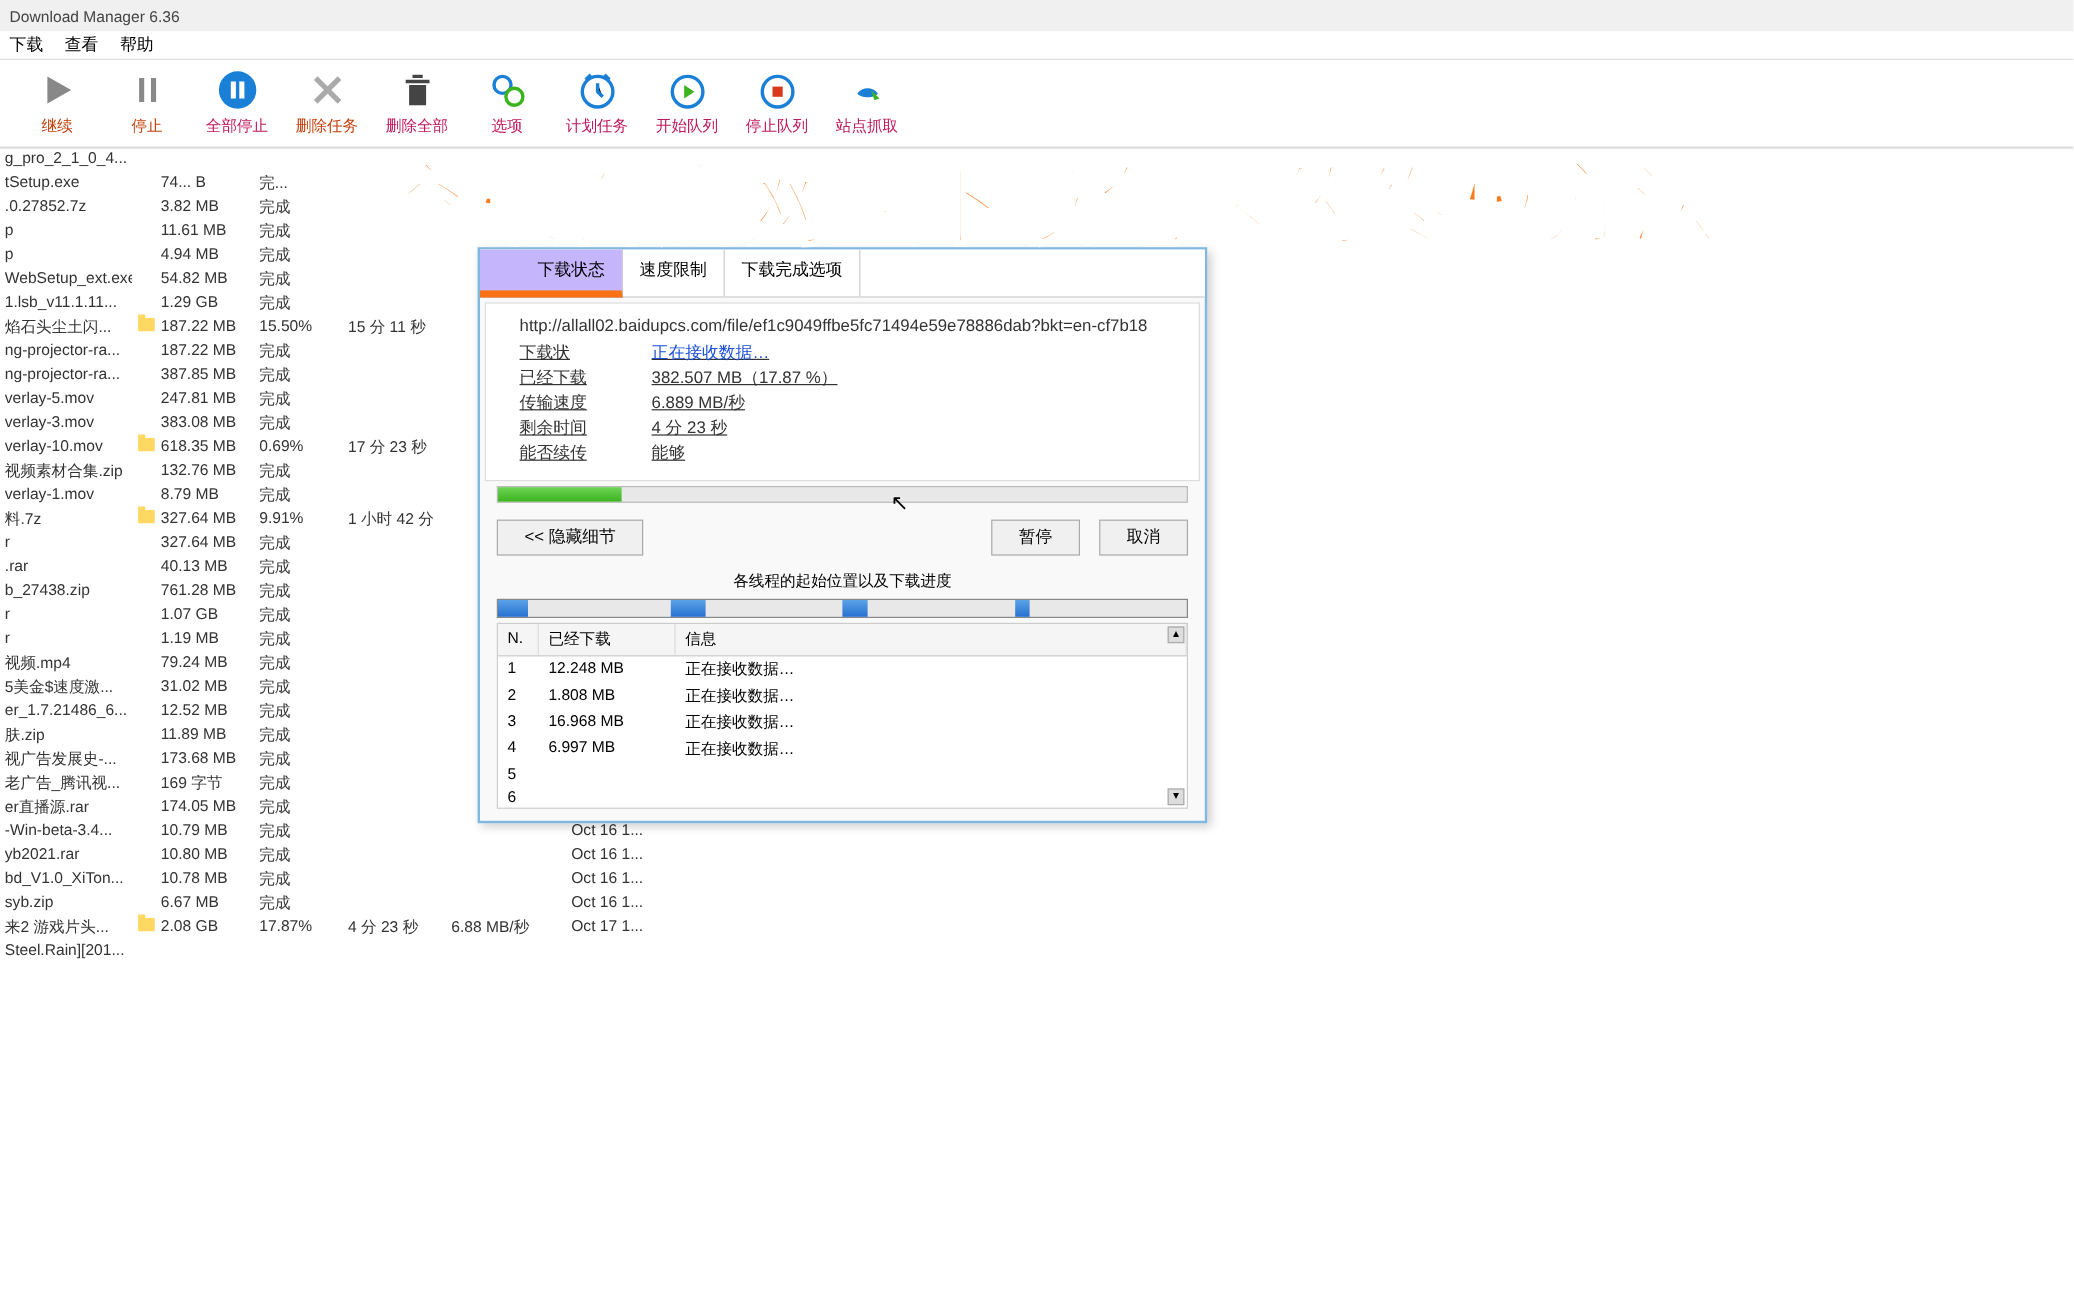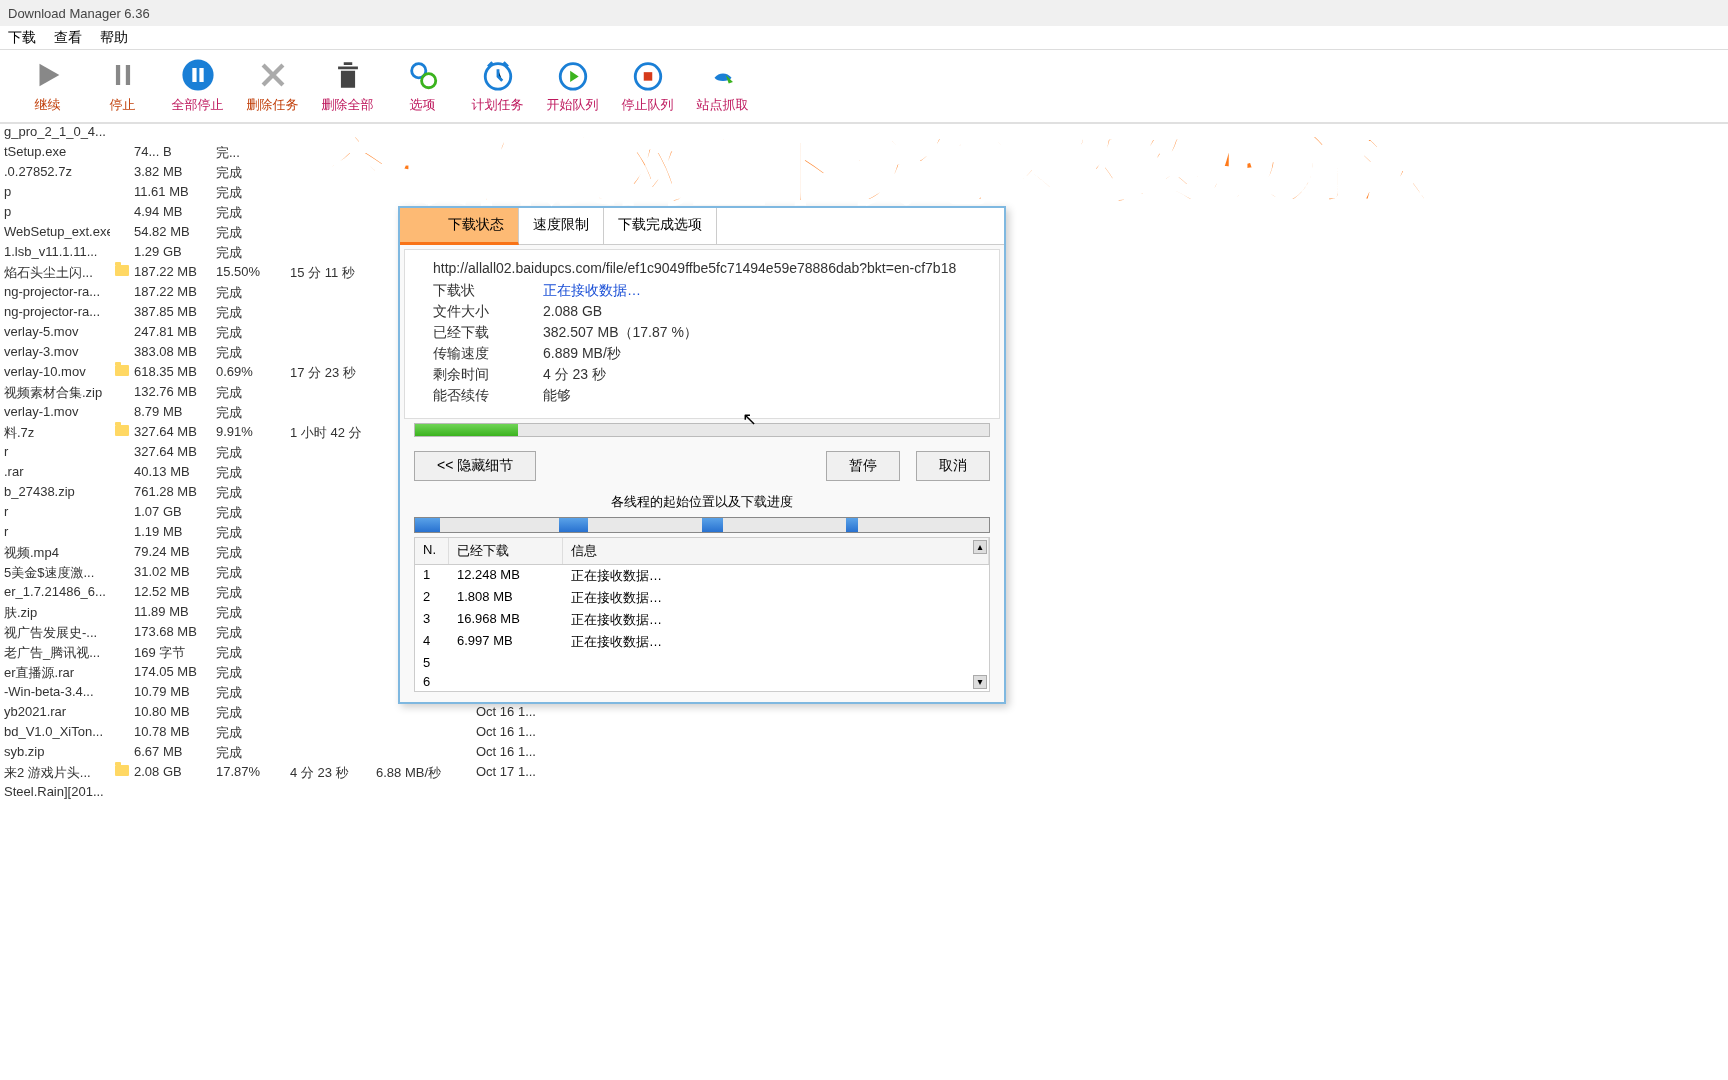--- a/index.html
+++ b/index.html
@@ -19,24 +19,24 @@
 .c-status { width: 74px; }
 .c-time { width: 86px; }
 .c-speed { width: 100px; }
 .c-date { width: 80px; }
 .folder-icon { display: inline-block; width: 14px; height: 11px; background: #ffd864; border-radius: 1px; position: relative; }
 .folder-icon::before { content: ""; position: absolute; top: -3px; left: 0; width: 6px; height: 3px; background: #ffd864; border-radius: 1px 1px 0 0; }
 .overlay-title { position: absolute; top: 122px; left: 88px; right: 60px; font-size: 72px; font-weight: 900; color: #ff7a1a; -webkit-text-stroke: 3px #fff; text-align: center; letter-spacing: 2px; z-index: 50; }
 .dialog { position: absolute; left: 398px; top: 206px; width: 608px; background: #f9f9f9; border: 2px solid #7fb8e0; box-shadow: 3px 3px 8px rgba(0,0,0,0.2); z-index: 40; }
 .tabs { display: flex; background: #fff; border-bottom: 1px solid #ccc; }
 .tab { padding: 8px 14px; font-size: 14px; border-right: 1px solid #ccc; cursor: default; }
-.tab.active { background: #fdba74; border-bottom: 3px solid #f97316; margin-bottom: -1px; padding-left: 48px; }
+.tab.active { background: #c4b5fd; border-bottom: 6px solid #f97316; margin-bottom: -1px; padding-left: 48px; }
 .dlg-body { padding: 10px 28px; font-size: 14px; color: #333; background: #fff; margin: 4px; border: 1px solid #ddd; }
 .url { margin-bottom: 6px; white-space: nowrap; overflow: hidden; }
-.info-row { display: flex; margin-bottom: 3px; }
+.info-row { display: flex; margin-bottom: 3px; text-decoration: underline; }
 .info-label { width: 110px; }
 .info-val { flex: 1; }
 .blue { color: #1a4fd6; }
 .progress { margin: 0 14px 10px; height: 14px; background: #e8e8e8; border: 1px solid #bbb; position: relative; }
 .progress-fill { height: 100%; background: linear-gradient(to bottom, #6fd456, #3bb31e); }
 .dlg-buttons { display: flex; justify-content: space-between; padding: 4px 14px 10px; }
 .dlg-btn { padding: 5px 22px; background: #f0f0f0; border: 1px solid #aaa; font-size: 14px; cursor: default; }
 .right-btns { display: flex; gap: 16px; }
 .thread-label { text-align: center; font-size: 13px; padding: 2px 0 6px; }
 .thread-bar { margin: 0 14px 4px; height: 16px; background: #e8e8e8; border: 1px solid #888; position: relative; }
@@ -452,24 +452,20 @@
     <div class="tab">下载完成选项</div>
   </div>
   <div class="dlg-body">
     <div class="url">http://allall02.baidupcs.com/file/ef1c9049ffbe5fc71494e59e78886dab?bkt=en-cf7b18</div>
     <div id="info-rows">
         <div class="info-row">
           <div class="info-label">下载状</div>
           <div class="info-val blue">正在接收数据…</div>
         </div>
         <div class="info-row">
-          <div class="info-label">文件大小</div>
-          <div class="info-val">2.088  GB</div>
-        </div>
-        <div class="info-row">
           <div class="info-label">已经下载</div>
           <div class="info-val">382.507  MB（17.87 %）</div>
         </div>
         <div class="info-row">
           <div class="info-label">传输速度</div>
           <div class="info-val">6.889  MB/秒</div>
         </div>
         <div class="info-row">
           <div class="info-label">剩余时间</div>
           <div class="info-val">4 分  23 秒</div>

